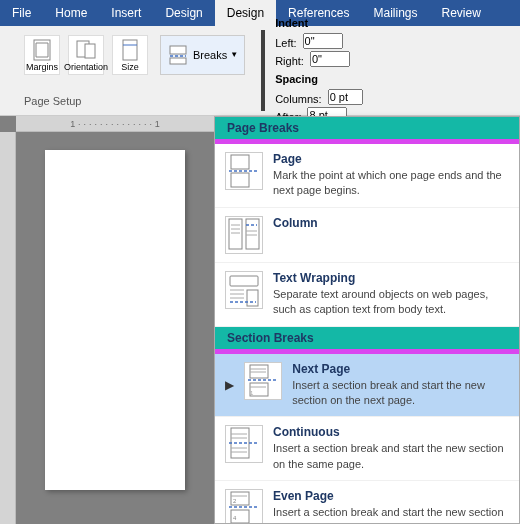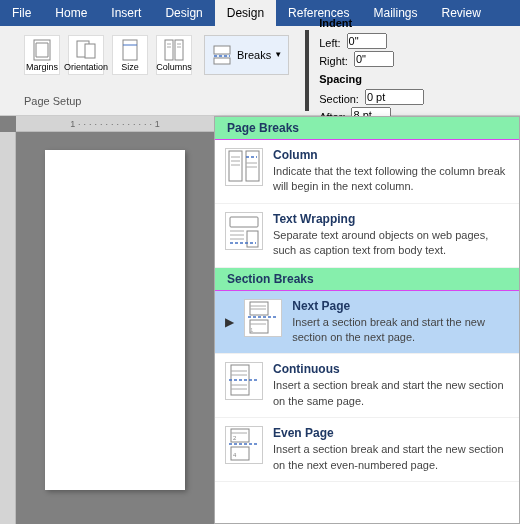--- a/index.html
+++ b/index.html
@@ -146,26 +146,26 @@
     .dropdown-panel {
       background: white;
       border: 1px solid #aaa;
       box-shadow: 3px 3px 8px rgba(0,0,0,0.2);
       width: 306px;
       flex: 1;
       overflow-y: auto;
     }
 
     .section-header {
-      background: #86efac;
+      background: #14b8a6;
       padding: 4px 12px;
       font-size: 12px;
       font-weight: 600;
       color: #1f3864;
-      border-bottom: 1px solid #d946ef;
+      border-bottom: 5px solid #d946ef;
     }
 
     .menu-item {
       display: flex;
       align-items: flex-start;
       padding: 8px 10px;
       cursor: pointer;
       border-bottom: 1px solid #f0f0f0;
       gap: 10px;
     }
@@ -258,31 +258,20 @@
         </svg>
         <span style="font-size:9px">Orientation</span>
       </div>
       <div class="toolbar-icon-box">
         <svg width="22" height="24" viewBox="0 0 22 24">
           <rect x="4" y="2" width="14" height="20" fill="white" stroke="#888" stroke-width="1"></rect>
           <line x1="4" y1="7" x2="18" y2="7" stroke="#4472c4" stroke-width="1"></line>
         </svg>
         <span style="font-size:9px">Size</span>
       </div>
-      <div class="toolbar-icon-box">
-        <svg width="22" height="24" viewBox="0 0 22 24">
-          <rect x="2" y="2" width="8" height="20" fill="white" stroke="#888" stroke-width="1"></rect>
-          <rect x="12" y="2" width="8" height="20" fill="white" stroke="#888" stroke-width="1"></rect>
-          <line x1="4" y1="6" x2="8" y2="6" stroke="#aaa" stroke-width="1"></line>
-          <line x1="4" y1="9" x2="8" y2="9" stroke="#aaa" stroke-width="1"></line>
-          <line x1="14" y1="6" x2="18" y2="6" stroke="#aaa" stroke-width="1"></line>
-          <line x1="14" y1="9" x2="18" y2="9" stroke="#aaa" stroke-width="1"></line>
-        </svg>
-        <span style="font-size:9px">Columns</span>
-      </div>
 
       <div class="breaks-btn" style="margin-left:4px; height:40px; flex-direction:row; justify-content:center;">
         <svg width="22" height="22" viewBox="0 0 22 22">
           <rect x="3" y="2" width="16" height="8" fill="white" stroke="#888" stroke-width="1"></rect>
           <line x1="3" y1="12" x2="19" y2="12" stroke="#4472c4" stroke-width="1.5" stroke-dasharray="3,2"></line>
           <rect x="3" y="14" width="16" height="6" fill="white" stroke="#888" stroke-width="1"></rect>
         </svg>
         <span style="display:flex; align-items:center; gap:3px; font-size:11px;">
           <span>Breaks</span>
           <span class="dropdown-arrow">▼</span>
@@ -297,22 +286,22 @@
     <div class="indent-row">
       <span>Left:</span>
       <input type="text" value="0&quot;" style="width: 40px; font-size: 11px;">
     </div>
     <div class="indent-row">
       <span>Right:</span>
       <input type="text" value="0&quot;" style="width: 40px; font-size: 11px;">
     </div>
     <div style="font-weight:600; font-size:11px; margin-top:4px; margin-bottom:4px;">Spacing</div>
     <div class="indent-row">
-      <span>Section:</span>
-      <input type="text" value="0 pt" style="width: 59px; font-size: 11px;">
+      <span>Columns:</span>
+      <input type="text" value="0 pt" style="width: 35px; font-size: 11px;">
     </div>
     <div class="indent-row">
       <span>After:</span>
       <input type="text" value="8 pt" style="width: 40px; font-size: 11px;">
     </div>
   </div>
 </div>
 
 <div class="main-area">
 
@@ -323,37 +312,49 @@
     </div>
     <div style="margin-left:16px; height:calc(100% - 16px); background:#808080; display:flex; justify-content:center; padding-top:10px;">
       <div class="page-white"></div>
     </div>
   </div>
 
   <div class="dropdown-panel">
 
     <div class="section-header">Page Breaks</div>
 
+    <div class="menu-item">
+      <div class="item-icon">
+        <svg width="34" height="36" viewBox="0 0 34 36">
+          <rect x="4" y="2" width="18" height="14" fill="white" stroke="#888" stroke-width="1"></rect>
+          <line x1="2" y1="18" x2="30" y2="18" stroke="#4472c4" stroke-width="1.5" stroke-dasharray="3,2"></line>
+          <rect x="4" y="20" width="18" height="14" fill="white" stroke="#888" stroke-width="1"></rect>
+        </svg>
+      </div>
+      <div class="item-text">
+        <div class="item-title">Page</div>
+        <div class="item-desc">Mark the point at which one page ends and the next page begins.</div>
+      </div>
+    </div>
 
     <div class="menu-item">
       <div class="item-icon">
         <svg width="34" height="36" viewBox="0 0 34 36">
           <rect x="2" y="2" width="13" height="30" fill="white" stroke="#888" stroke-width="1"></rect>
           <rect x="19" y="2" width="13" height="30" fill="white" stroke="#888" stroke-width="1"></rect>
           <line x1="4" y1="8" x2="13" y2="8" stroke="#aaa" stroke-width="1"></line>
           <line x1="4" y1="12" x2="13" y2="12" stroke="#aaa" stroke-width="1"></line>
           <line x1="4" y1="16" x2="13" y2="16" stroke="#aaa" stroke-width="1"></line>
           <line x1="19" y1="8" x2="30" y2="8" stroke="#4472c4" stroke-width="1.5" stroke-dasharray="3,2"></line>
           <line x1="19" y1="14" x2="30" y2="14" stroke="#aaa" stroke-width="1"></line>
           <line x1="19" y1="18" x2="30" y2="18" stroke="#aaa" stroke-width="1"></line>
         </svg>
       </div>
       <div class="item-text">
         <div class="item-title">Column</div>
-        <div class="item-desc">Indicate that the text following the column break will begin in the next column.</div>
       </div>
     </div>
 
     <div class="menu-item">
       <div class="item-icon">
         <svg width="34" height="36" viewBox="0 0 34 36">
           <rect x="3" y="4" width="28" height="10" rx="1" fill="white" stroke="#888" stroke-width="1"></rect>
           <rect x="20" y="18" width="11" height="16" fill="white" stroke="#888" stroke-width="1"></rect>
           <line x1="3" y1="18" x2="17" y2="18" stroke="#aaa" stroke-width="1"></line>
           <line x1="3" y1="22" x2="17" y2="22" stroke="#aaa" stroke-width="1"></line>

